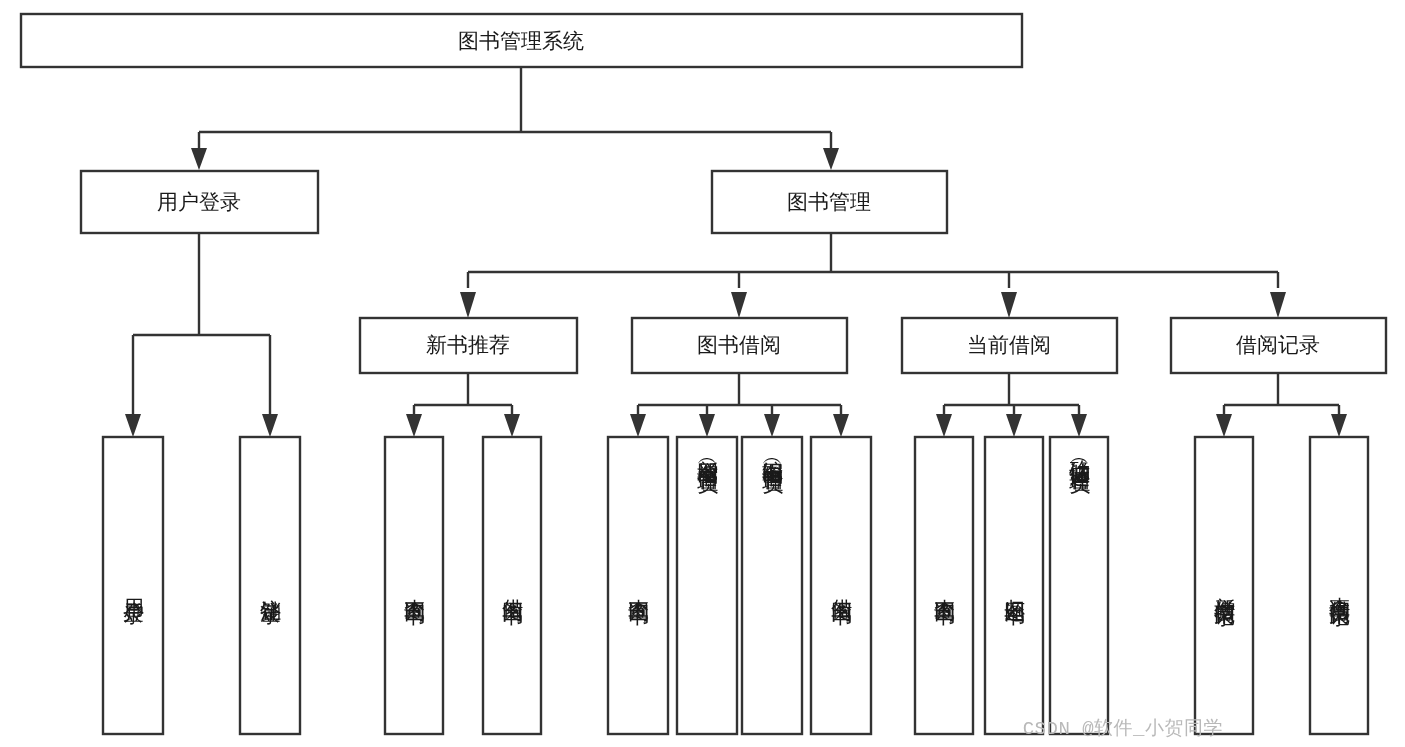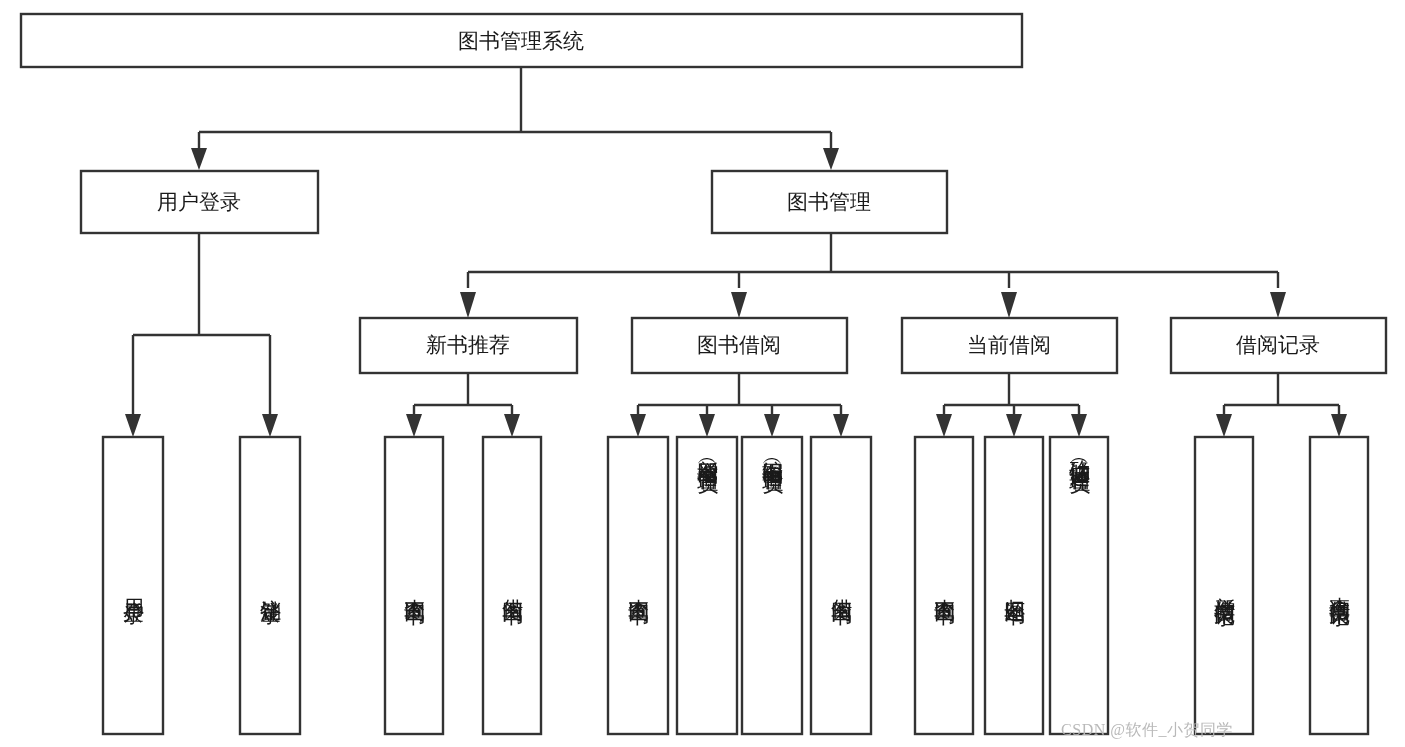--- a/index.html
+++ b/index.html
@@ -64,24 +64,24 @@
     text-align: center;
     display: flex;
     align-items: center;
     justify-content: center;
   }
   .leaf-label-wrap.top-aligned {
     justify-content: flex-start;
   }
   #watermark {
     position: absolute;
-    right: 10px;
+    right: 20px;
     bottom: 6px;
-    font-family: Liberation Serif, serif;
-    font-size: 16px;
+    font-family: Liberation Mono, monospace;
+    font-size: 19px;
     color: #b9b9b9;
     letter-spacing: 0.5px;
     white-space: nowrap;
   }
 </style>
 </head>
 <body>
 
 <div id="diagram-root">
 

